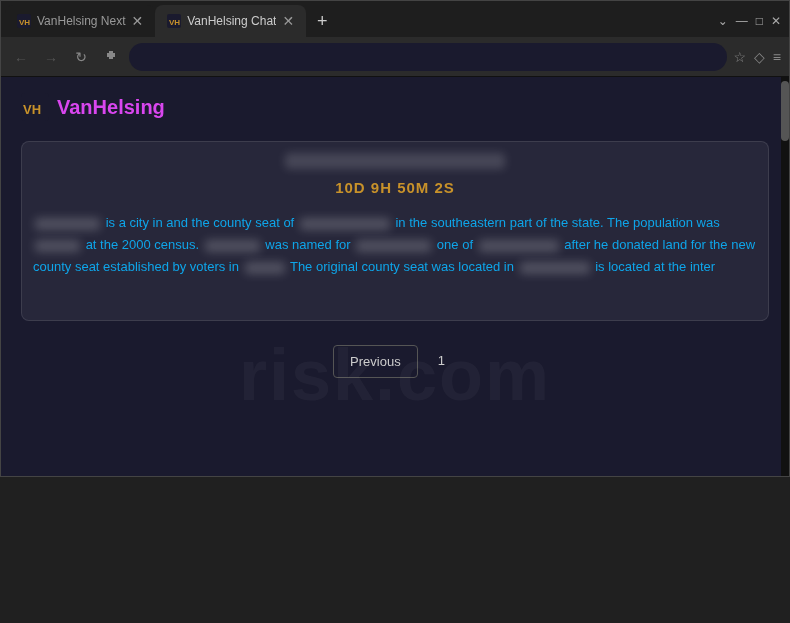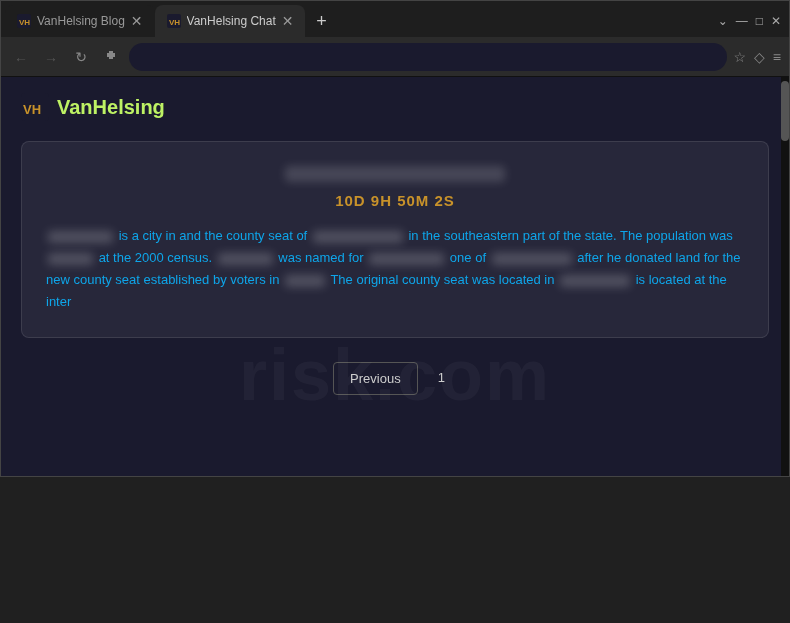--- a/index.html
+++ b/index.html
@@ -191,29 +191,29 @@
     }
 
     .logo-icon {
       width: 28px;
       height: 28px;
     }
 
     .logo-text {
       font-size: 20px;
       font-weight: 600;
-      color: #bef264;
+      color: #d946ef;
     }
 
     
     .article-card {
       background: rgba(255,255,255,0.06);
       border: 1px solid rgba(255,255,255,0.1);
       border-radius: 8px;
-      padding: 24px;
+      padding: 11px;
       margin-bottom: 24px;
       min-height: 180px;
     }
 
     .article-title-blur {
       height: 16px;
       background: rgba(255,255,255,0.15);
       border-radius: 4px;
       width: 220px;
       margin: 0 auto 10px auto;
@@ -280,21 +280,21 @@
 
   <div class="tab-bar">
 
     <div class="tab inactive">
       <span class="tab-favicon">
         <svg width="14" height="14" viewBox="0 0 14 14">
           <rect width="14" height="14" rx="2" fill="#1a1a2e"></rect>
           <text x="2" y="11" font-size="8" font-weight="bold" fill="#c8922a">VH</text>
         </svg>
       </span>
-      <span class="tab-label">VanHelsing Blog</span>
+      <span class="tab-label">VanHelsing Next</span>
       <span class="tab-close">✕</span>
     </div>
 
     <div class="tab">
       <span class="tab-favicon">
         <svg width="14" height="14" viewBox="0 0 14 14">
           <rect width="14" height="14" rx="2" fill="#1a1a2e"></rect>
           <text x="2" y="11" font-size="8" font-weight="bold" fill="#c8922a">VH</text>
         </svg>
       </span>

